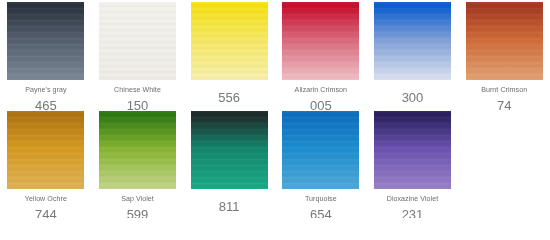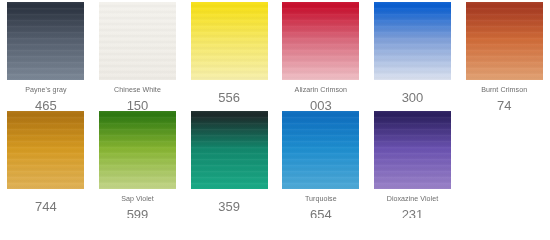--- a/index.html
+++ b/index.html
@@ -97,53 +97,54 @@
     <div class="swatch-cell">
       <div class="swatch-chip" style="background: linear-gradient(rgb(247, 225, 26) 0%, rgb(247, 225, 26) 6%, rgb(246, 232, 99) 48%, rgb(247, 240, 172) 100%);"></div>
       <div class="swatch-caption">
         <span class="swatch-code">556</span>
       </div>
     </div>
     <div class="swatch-cell">
       <div class="swatch-chip" style="background: linear-gradient(rgb(200, 16, 46) 0%, rgb(200, 16, 46) 6%, rgb(217, 105, 124) 48%, rgb(240, 192, 198) 100%);"></div>
       <div class="swatch-caption">
         <span class="swatch-name">Alizarin Crimson</span>
-        <span class="swatch-code">003</span>
+        <span class="swatch-code">005</span>
       </div>
     </div>
     <div class="swatch-cell">
       <div class="swatch-chip" style="background: linear-gradient(rgb(11, 95, 208) 0%, rgb(11, 95, 208) 6%, rgb(127, 159, 216) 48%, rgb(219, 226, 240) 100%);"></div>
       <div class="swatch-caption">
         <span class="swatch-code">300</span>
       </div>
     </div>
     <div class="swatch-cell">
       <div class="swatch-chip" style="background: linear-gradient(rgb(166, 58, 34) 0%, rgb(166, 58, 34) 6%, rgb(207, 107, 56) 48%, rgb(226, 162, 116) 100%);"></div>
       <div class="swatch-caption">
         <span class="swatch-name">Burnt Crimson</span>
         <span class="swatch-code">74</span>
       </div>
     </div>
     <div class="swatch-cell">
       <div class="swatch-chip" style="background: linear-gradient(rgb(176, 117, 19) 0%, rgb(176, 117, 19) 6%, rgb(213, 154, 33) 48%, rgb(224, 178, 87) 100%);"></div>
       <div class="swatch-caption">
+        <span class="swatch-name">Yellow Ochre</span>
         <span class="swatch-code">744</span>
       </div>
     </div>
     <div class="swatch-cell">
       <div class="swatch-chip" style="background: linear-gradient(rgb(47, 122, 18) 0%, rgb(47, 122, 18) 6%, rgb(134, 180, 49) 48%, rgb(195, 213, 138) 100%);"></div>
       <div class="swatch-caption">
         <span class="swatch-name">Sap Violet</span>
         <span class="swatch-code">599</span>
       </div>
     </div>
     <div class="swatch-cell">
       <div class="swatch-chip" style="background: linear-gradient(rgb(29, 43, 43) 0%, rgb(29, 43, 43) 6%, rgb(18, 135, 108) 48%, rgb(27, 171, 135) 100%);"></div>
       <div class="swatch-caption">
-        <span class="swatch-code">359</span>
+        <span class="swatch-code">811</span>
       </div>
     </div>
     <div class="swatch-cell">
       <div class="swatch-chip" style="background: linear-gradient(rgb(15, 111, 192) 0%, rgb(15, 111, 192) 6%, rgb(30, 142, 207) 48%, rgb(79, 169, 214) 100%);"></div>
       <div class="swatch-caption">
         <span class="swatch-name">Turquoise</span>
         <span class="swatch-code">654</span>
       </div>
     </div>
     <div class="swatch-cell">

